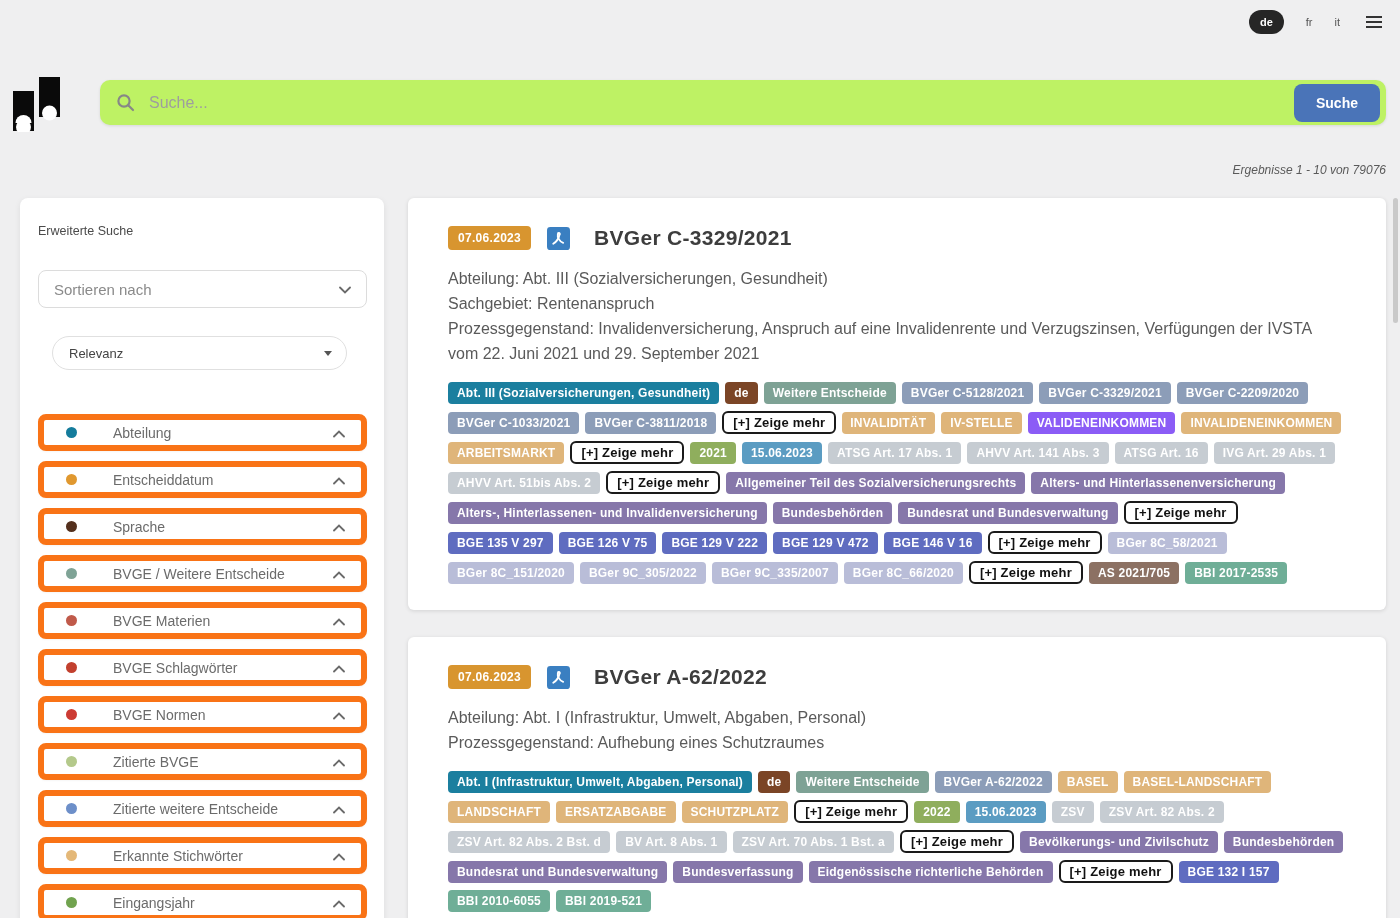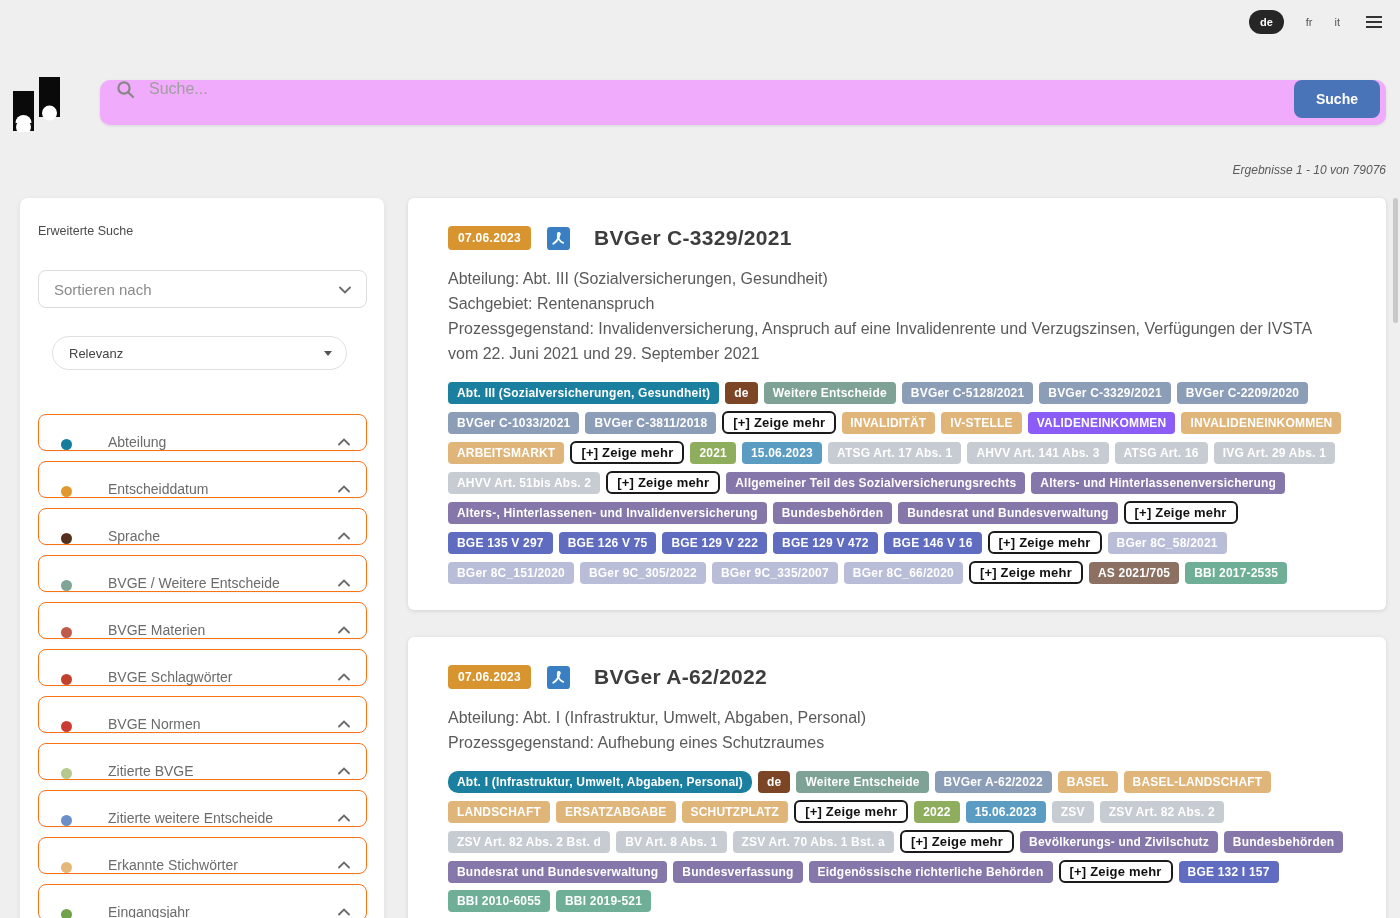--- a/index.html
+++ b/index.html
@@ -23,23 +23,23 @@
   .lang-plain { color: #555; font-size: 11px; cursor: pointer; }
   .burger { display: flex; flex-direction: column; gap: 3px; cursor: pointer; padding: 4px; }
   .burger span { display: block; width: 16px; height: 2px; background: #333; }
 
   
   .logo { position: absolute; left: 13px; top: 76px; width: 58px; height: 56px; }
 
   
   .search-wrap {
     position: absolute; left: 100px; top: 80px; width: 1286px; height: 45px;
-    background: #f0abfc; border-radius: 10px;
+    background: #bef264; border-radius: 10px;
     box-shadow: 0 1px 3px rgba(0,0,0,.10);
-    display: flex; align-items: flex-start; padding: 0 6px 0 16px;
+    display: flex; align-items: center; padding: 0 6px 0 16px;
   }
   .search-wrap input {
     flex: 1; border: none; outline: none; font-size: 16px;
     font-family: "Liberation Sans", sans-serif; color: #444; margin-left: 14px;
     background: transparent;
   }
   .search-wrap input::placeholder { color: #9e9e9e; }
   .search-btn {
     background: #4a74b8; color: #fff; font-weight: bold; font-size: 14px;
     border: none; border-radius: 8px; padding: 11px 22px; cursor: pointer;
@@ -69,22 +69,22 @@
     border: 1px solid #e0e0e0; border-radius: 17px; background: #fff;
     display: flex; align-items: center; justify-content: space-between;
     padding: 0 14px 0 16px; cursor: pointer;
   }
   .select-pill .lbl { font-size: 13px; color: #444; }
   .caret-down {
     width: 0; height: 0; border-left: 4px solid transparent;
     border-right: 4px solid transparent; border-top: 5px solid #555;
   }
   .filter-item {
-    height: 37px; border: 1px solid #f97316; border-radius: 8px; background: #fff;
-    display: flex; align-items: flex-end; margin-bottom: 10px;
+    height: 37px; border: 6px solid #f97316; border-radius: 8px; background: #fff;
+    display: flex; align-items: center; margin-bottom: 10px;
     padding: 0 16px 0 22px; cursor: pointer;
     box-shadow: 0 1px 2px rgba(0,0,0,.04);
   }
   .filter-dot { width: 11px; height: 11px; border-radius: 50%; flex: 0 0 auto; }
   .filter-label { font-size: 14px; color: #6b6b6b; margin-left: 36px; flex: 1; }
   .chev { flex: 0 0 auto; }
 
   
   .main { position: absolute; left: 408px; top: 198px; width: 978px; }
   .card {
@@ -324,21 +324,21 @@
             <path d="M13.2 7.5 c.3-1.6-1.6-2-1.9-.3 c-.7 3.4 1.6 8 5.6 9.3" fill="none" stroke="#fff" stroke-width="1.9" stroke-linecap="round"></path>
           </svg>
         </span>
         <span class="card-title">BVGer A-62/2022</span>
       </div>
       <div class="card-body">
         <div>Abteilung: Abt. I (Infrastruktur, Umwelt, Abgaben, Personal)</div>
         <div>Prozessgegenstand: Aufhebung eines Schutzraumes</div>
       </div>
       <div class="tags">
-        <span class="tag" style="background: rgb(27, 127, 159); color: rgb(255, 255, 255); border-radius: 10px;">Abt. I (Infrastruktur, Umwelt, Abgaben, Personal)</span>
+        <span class="tag" style="background: rgb(27, 127, 159); color: rgb(255, 255, 255);">Abt. I (Infrastruktur, Umwelt, Abgaben, Personal)</span>
         <span class="tag" style="background: rgb(123, 69, 38); color: rgb(255, 255, 255);">de</span>
         <span class="tag" style="background: rgb(126, 162, 149); color: rgb(255, 255, 255);">Weitere Entscheide</span>
         <span class="tag" style="background: rgb(140, 157, 184); color: rgb(255, 255, 255);">BVGer A-62/2022</span>
         <span class="tag" style="background: rgb(223, 181, 122); color: rgb(255, 255, 255);">BASEL</span>
         <span class="tag" style="background: rgb(223, 181, 122); color: rgb(255, 255, 255);">BASEL-LANDSCHAFT</span>
         <span class="tag" style="background: rgb(223, 181, 122); color: rgb(255, 255, 255);">LANDSCHAFT</span>
         <span class="tag" style="background: rgb(223, 181, 122); color: rgb(255, 255, 255);">ERSATZABGABE</span>
         <span class="tag" style="background: rgb(223, 181, 122); color: rgb(255, 255, 255);">SCHUTZPLATZ</span>
         <span class="tag more-chip">[+] Zeige mehr</span>
         <span class="tag" style="background: rgb(143, 174, 93); color: rgb(255, 255, 255);">2022</span>

